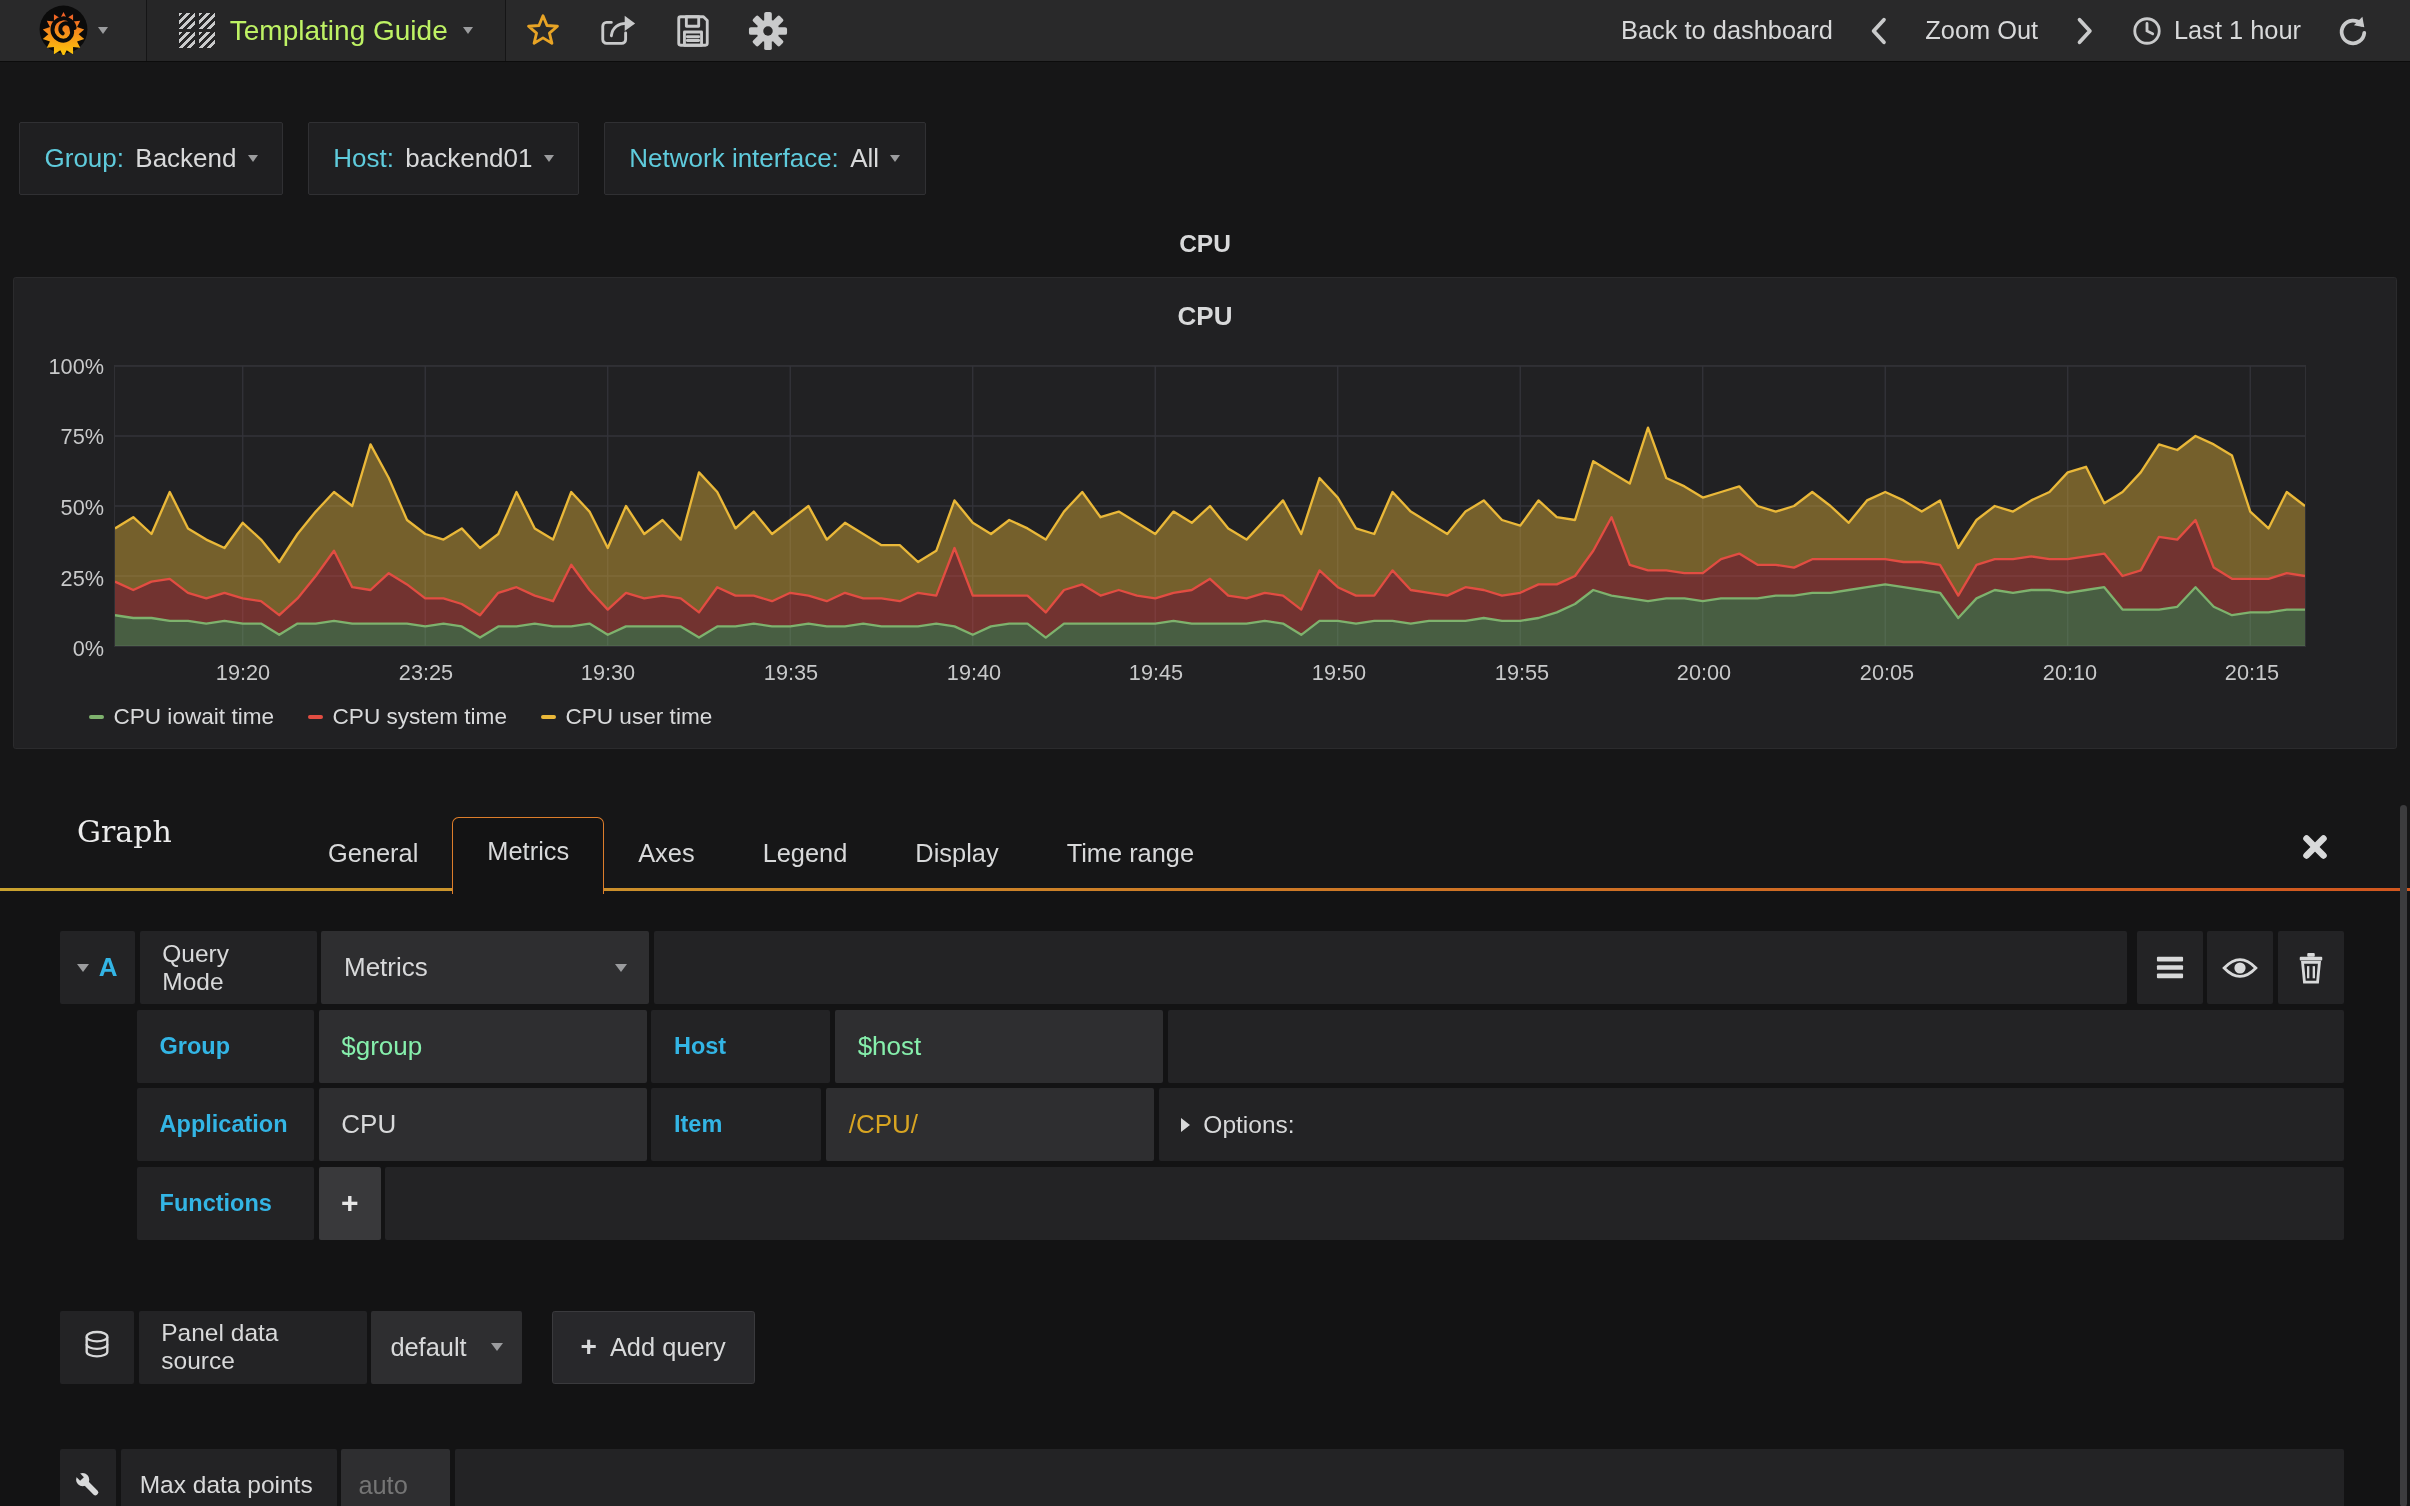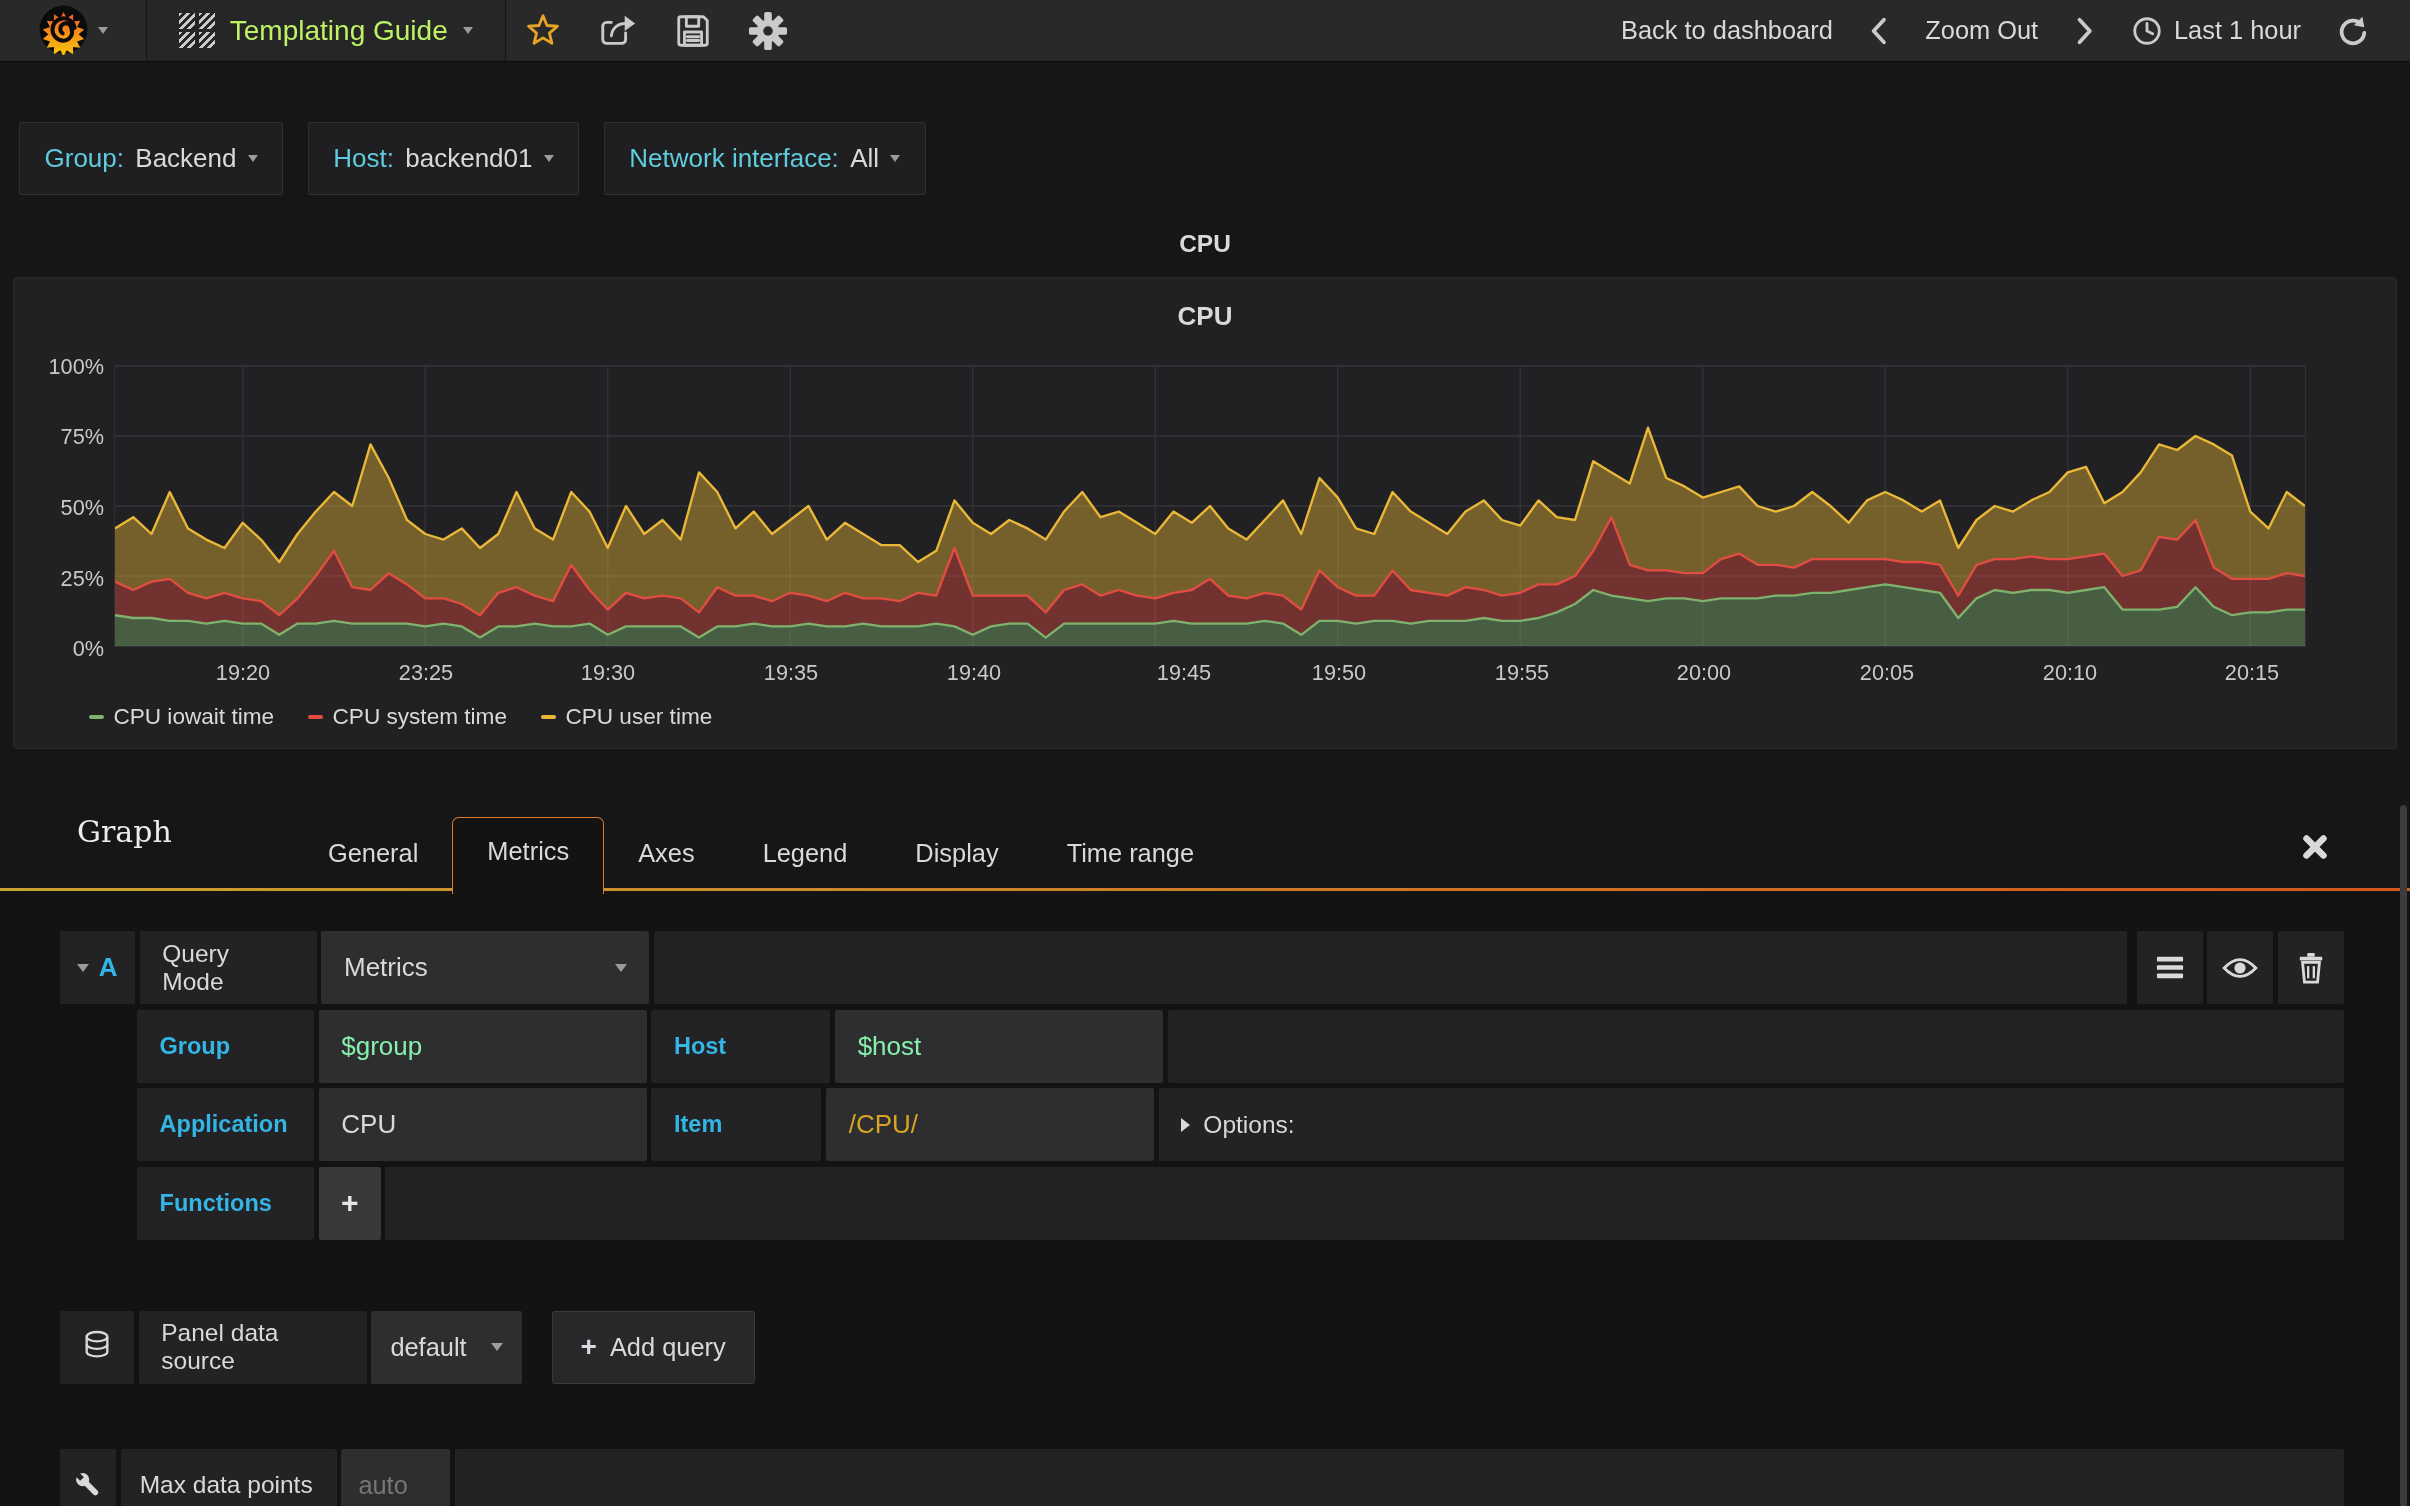--- a/index.html
+++ b/index.html
@@ -262,21 +262,21 @@
         <div class="ylabel" style="top: 129px;">50%</div>
         <div class="ylabel" style="top: 58px;">75%</div>
         <div class="ylabel" style="top: -12.2px;">100%</div>
       </div>
     <div id="x-labels">
         <div class="xlabel" style="left: 128px;">19:20</div>
         <div class="xlabel" style="left: 311px;">23:25</div>
         <div class="xlabel" style="left: 493px;">19:30</div>
         <div class="xlabel" style="left: 676px;">19:35</div>
         <div class="xlabel" style="left: 859px;">19:40</div>
-        <div class="xlabel" style="left: 1041px; margin-left: 28px;">19:45</div>
+        <div class="xlabel" style="left: 1041px;">19:45</div>
         <div class="xlabel" style="left: 1224px;">19:50</div>
         <div class="xlabel" style="left: 1407px;">19:55</div>
         <div class="xlabel" style="left: 1589px;">20:00</div>
         <div class="xlabel" style="left: 1772px;">20:05</div>
         <div class="xlabel" style="left: 1955px;">20:10</div>
         <div class="xlabel" style="left: 2137px;">20:15</div>
       </div>
   </div>
   <div class="legend">
     <span class="legend-item">

